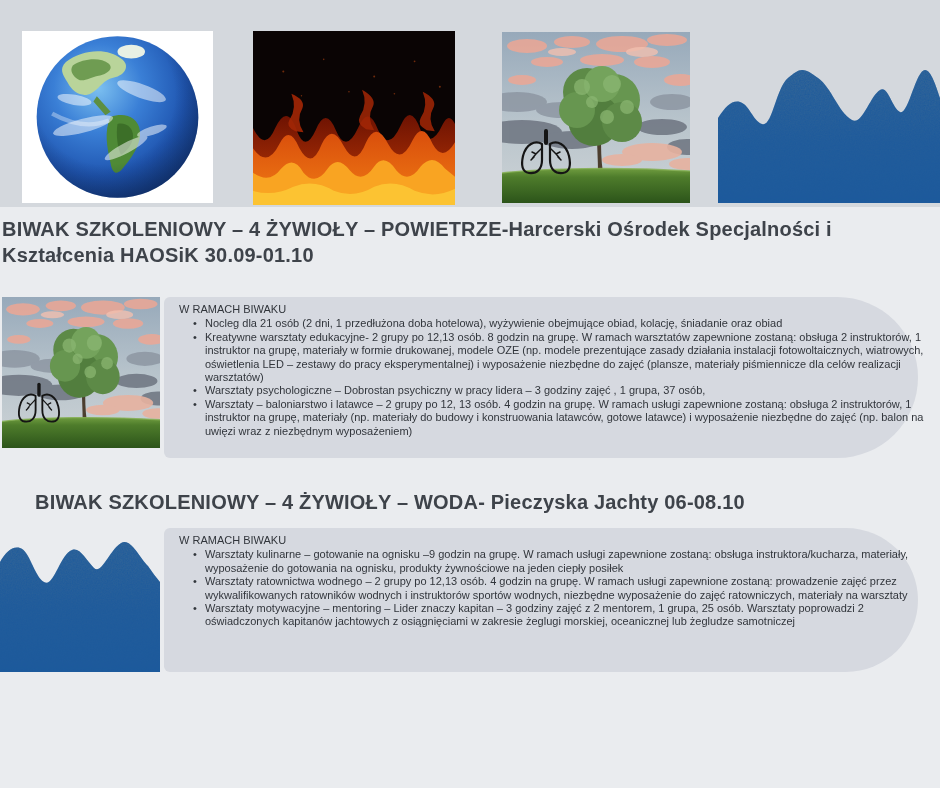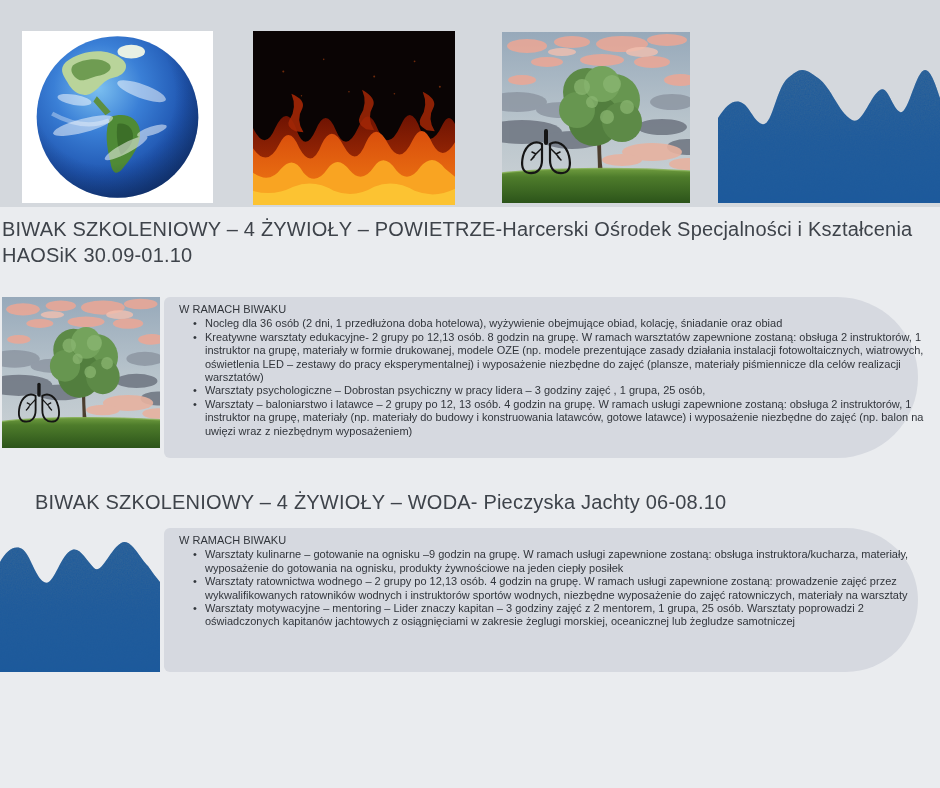--- a/index.html
+++ b/index.html
@@ -10,21 +10,21 @@
   }
   .top-band{position:absolute;left:0;top:0;width:940px;height:207px;background:#d4d8dd;}
   .photo{position:absolute;overflow:hidden;}
   .photo svg{display:block;width:100%;height:100%;}
   .earth-card{left:22px;top:31px;width:191px;height:172px;background:#ffffff;}
   .fire-card{left:253px;top:31px;width:202px;height:174px;background:#0a0404;}
   .tree-card{left:502px;top:32px;width:188px;height:171px;}
   .wave-big{left:718px;top:68px;width:222px;height:135px;}
   .heading{
     position:absolute;left:2px;width:935px;margin:0;
-    color:#3e434a;font-size:20px;line-height:26px;font-weight:400;letter-spacing:0.2px;
+    color:#3e434a;font-size:20px;line-height:26px;font-weight:700;letter-spacing:0.2px;
   }
   .h-air{top:216px;}
   .h-water{top:489px;margin-left:33px;}
   .panel{position:absolute;left:164px;background:#d6d9e0;}
   .panel-air{top:297px;width:754px;height:161px;border-radius:6px 82px 82px 6px;}
   .panel-water{top:528px;width:754px;height:144px;border-radius:6px 74px 74px 6px;}
   .side-img{position:absolute;overflow:hidden;}
   .side-img svg{display:block;width:100%;height:100%;}
   .tree-small{left:2px;top:297px;width:158px;height:151px;}
   .wave-small{left:0;top:532px;width:160px;height:140px;}
@@ -232,23 +232,23 @@
 
   <section class="panel panel-air"></section>
   <div class="side-img tree-small">
     <svg>
         <use href="#tree-scene"></use>
       </svg>
   </div>
   <div class="sec-text sec-air-text">
     <p class="sec-intro">W RAMACH BIWAKU</p>
     <ul class="bullets">
-      <li><span>Nocleg dla 36 osób (2 dni, 1 przedłużona doba hotelowa), wyżywienie obejmujące obiad, kolację, śniadanie oraz obiad</span></li>
+      <li><span>Nocleg dla 21 osób (2 dni, 1 przedłużona doba hotelowa), wyżywienie obejmujące obiad, kolację, śniadanie oraz obiad</span></li>
       <li><span>Kreatywne warsztaty edukacyjne- 2 grupy po 12,13 osób. 8 godzin na grupę. W ramach warsztatów zapewnione zostaną: obsługa 2 instruktorów, 1 instruktor na grupę, materiały w formie drukowanej, modele OZE (np. modele prezentujące zasady działania instalacji fotowoltaicznych, wiatrowych, oświetlenia LED – zestawy do pracy eksperymentalnej) i wyposażenie niezbędne do zajęć (plansze, materiały piśmiennicze dla celów realizacji warsztatów)</span></li>
-      <li><span>Warsztaty psychologiczne – Dobrostan psychiczny w pracy lidera – 3 godziny zajęć , 1 grupa, 25 osób,</span></li>
+      <li><span>Warsztaty psychologiczne – Dobrostan psychiczny w pracy lidera – 3 godziny zajęć , 1 grupa, 37 osób,</span></li>
       <li><span>Warsztaty – baloniarstwo i latawce – 2 grupy po 12, 13 osób. 4 godzin na grupę. W ramach usługi zapewnione zostaną: obsługa 2 instruktorów, 1 instruktor na grupę, materiały (np. materiały do budowy i konstruowania latawców, gotowe latawce) i wyposażenie niezbędne do zajęć (np. balon na uwięzi wraz z niezbędnym wyposażeniem)</span></li>
     </ul>
   </div>
 
   <h1 class="heading h-water">BIWAK SZKOLENIOWY – 4 ŻYWIOŁY – WODA- Pieczyska Jachty 06-08.10</h1>
 
   <section class="panel panel-water"></section>
   <div class="side-img wave-small">
     <svg>
         <use href="#wave-small-shape"></use>

